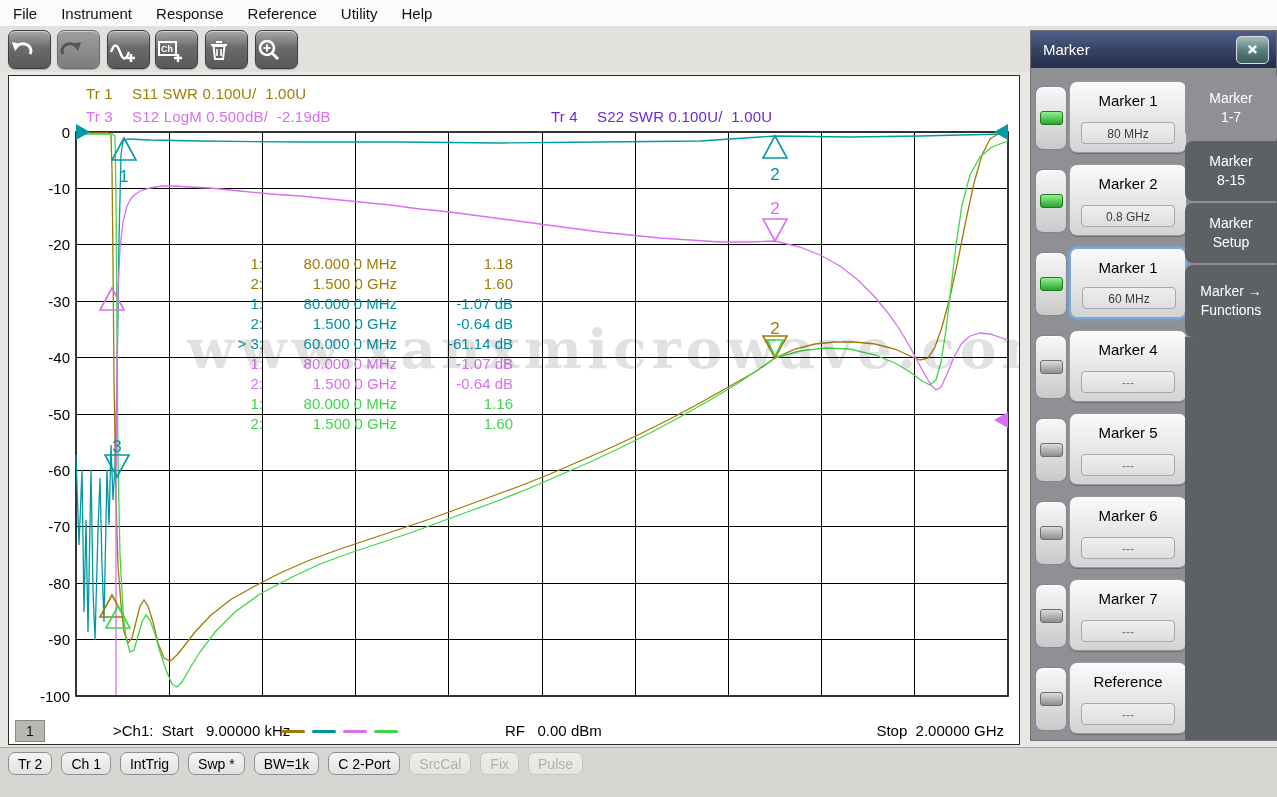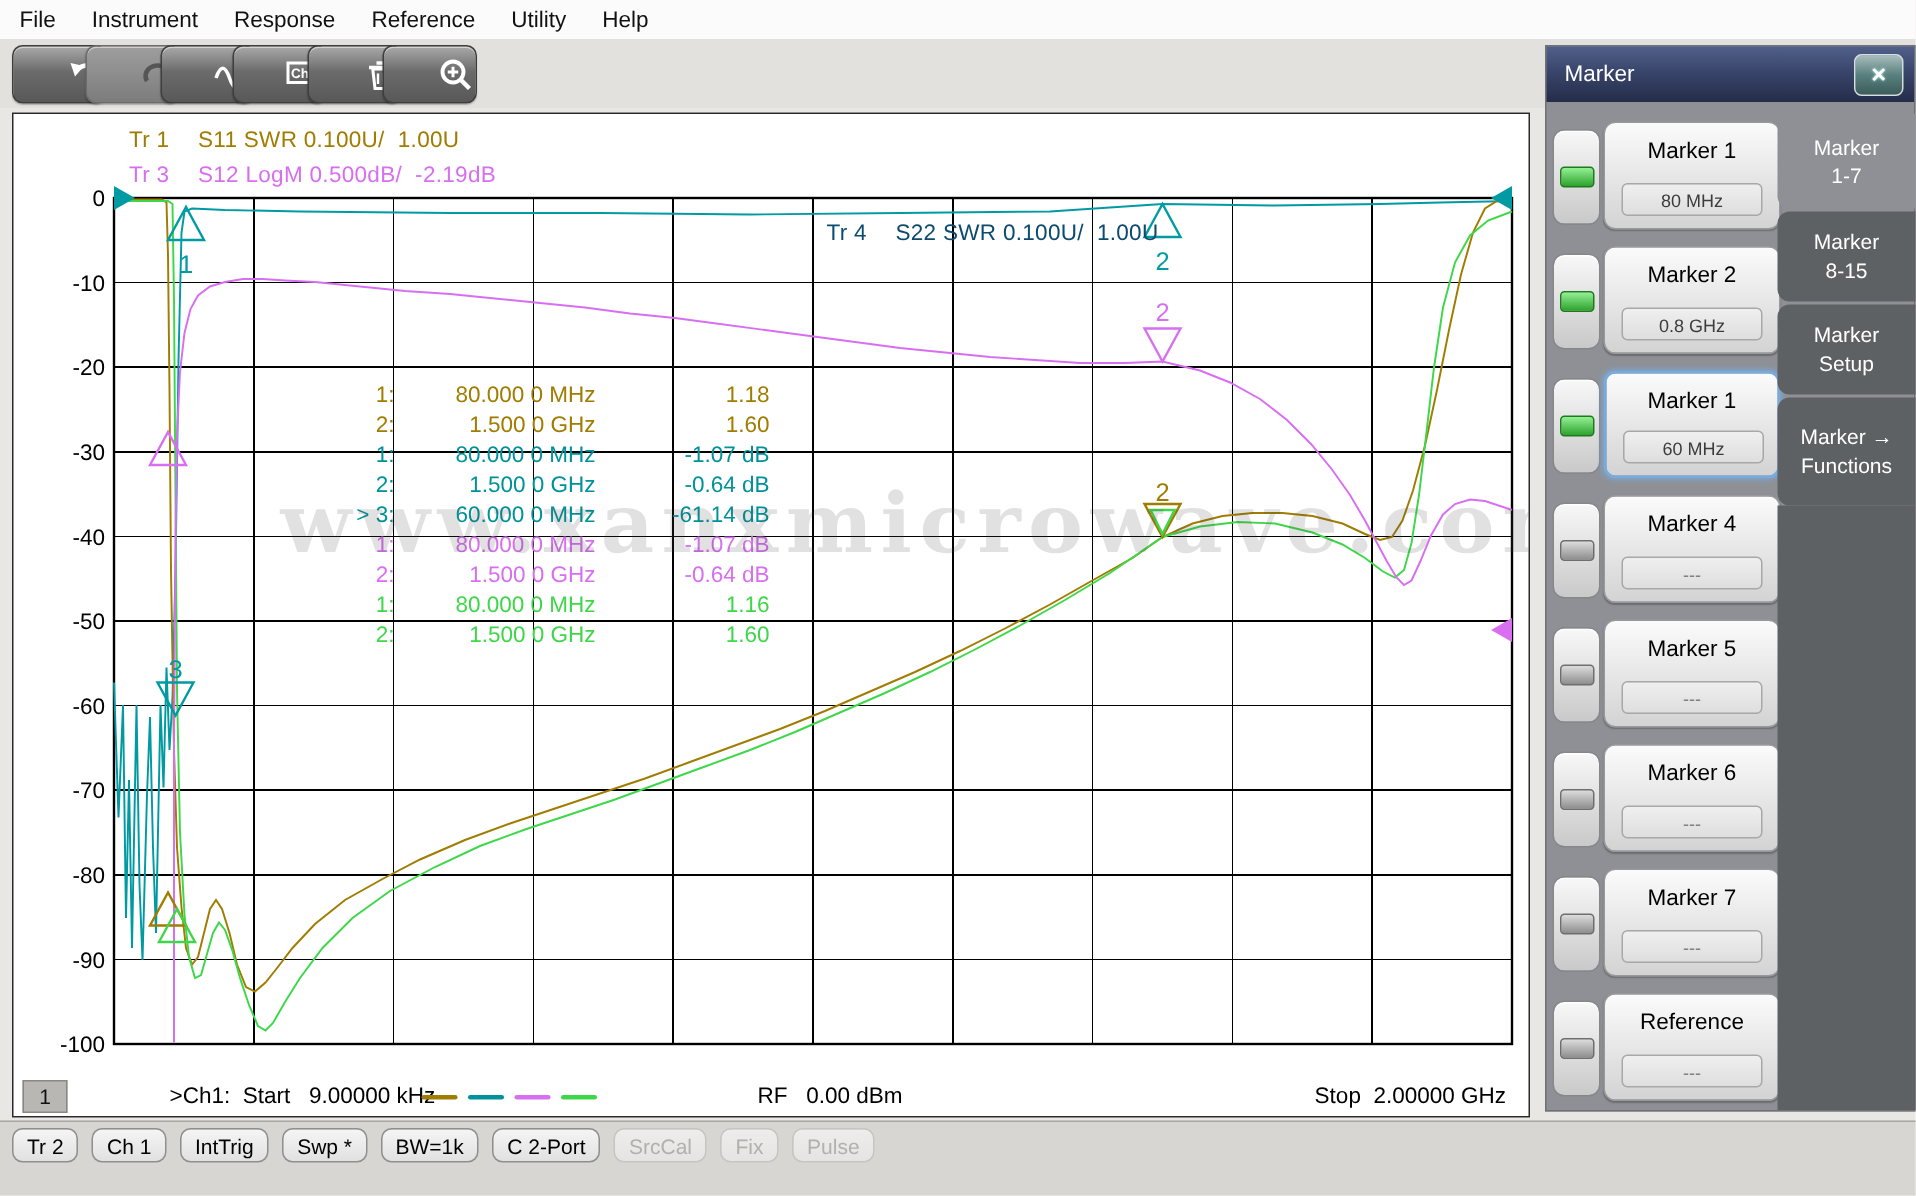--- a/index.html
+++ b/index.html
@@ -8,21 +8,21 @@
   
   .menubar{position:absolute;left:0;top:0;width:1277px;height:26px;background:#fbfbfb;
            display:flex;align-items:center;gap:24px;padding-left:13px;box-sizing:border-box;
            font-size:15px;color:#111;}
   .mitem{cursor:default;white-space:nowrap;}
   
   .toolstrip{position:absolute;left:0;top:26px;width:1277px;height:46px;background:#e3e1dd;}
   .tbtn{position:absolute;top:4px;width:41px;height:37px;border-radius:7px;border:1px solid #3e3e3e;
         background:linear-gradient(#a9a9a9,#6b6b6b 45%,#585858);
         box-shadow:inset 0 1px 0 rgba(255,255,255,.5), 0 1px 1px rgba(0,0,0,.25);
-        display:flex;align-items:center;justify-content:flex-end;padding-left:20px;}
+        display:flex;align-items:center;justify-content:flex-start;}
   .tbtn.disabled{background:linear-gradient(#9e9e9e,#7c7c7c);border-color:#6b6b6b;}
   .tbtn svg{display:block;}
   
   .plotbox{position:absolute;left:8px;top:75px;width:1012px;height:670px;background:#fff;
            border:1px solid #2a2a2a;box-sizing:border-box;overflow:hidden;}
   #chart{position:absolute;left:0;top:0;}
   .tl{position:absolute;font-size:15px;white-space:pre;letter-spacing:.2px;}
   .tl .trid{display:inline-block;min-width:46px;}
   .tl .trid.sel{background:#00969e;color:#00262a;min-width:40px;padding:0 3px;margin-right:3px;}
   .readout{position:absolute;left:210px;top:178px;font-size:15px;line-height:20px;}
@@ -214,21 +214,21 @@
   <div class="dashes" id="dashes">
       <span class="dash" style="background: rgb(160, 124, 0);"></span>
       <span class="dash" style="background: rgb(0, 146, 155);"></span>
       <span class="dash" style="background: rgb(215, 111, 240);"></span>
       <span class="dash" style="background: rgb(63, 215, 74);"></span>
     </div>
   <div class="chanrf"><span>RF</span>   <span>0.00 dBm</span></div>
   <div class="chanstop"><span>Stop</span>  <span>2.00000 GHz</span></div>
 <div class="tl" style="left: 77px; top: 9px; color: rgb(160, 124, 0);"><span class="trid">Tr 1</span><span class="trlabel">S11 SWR 0.100U/  1.00U</span></div>
     <div class="tl" style="left: 77px; top: 32px; color: rgb(215, 111, 240);"><span class="trid">Tr 3</span><span class="trlabel">S12 LogM 0.500dB/  -2.19dB</span></div>
-    <div class="tl" style="left: 542px; top: 32px; color: #0c4a6e; margin-top: 39px;"><span class="trid">Tr 4</span><span class="trlabel">S22 SWR 0.100U/  1.00U</span></div>
+    <div class="tl" style="left: 542px; top: 32px; color: #6d28d9;"><span class="trid">Tr 4</span><span class="trlabel">S22 SWR 0.100U/  1.00U</span></div>
   </div>
 
 <div class="panel">
   <div class="ptitle">
     <span>Marker</span>
     <div class="pclose">
       <span>×</span>
     </div>
   </div>
   <div id="prows">

